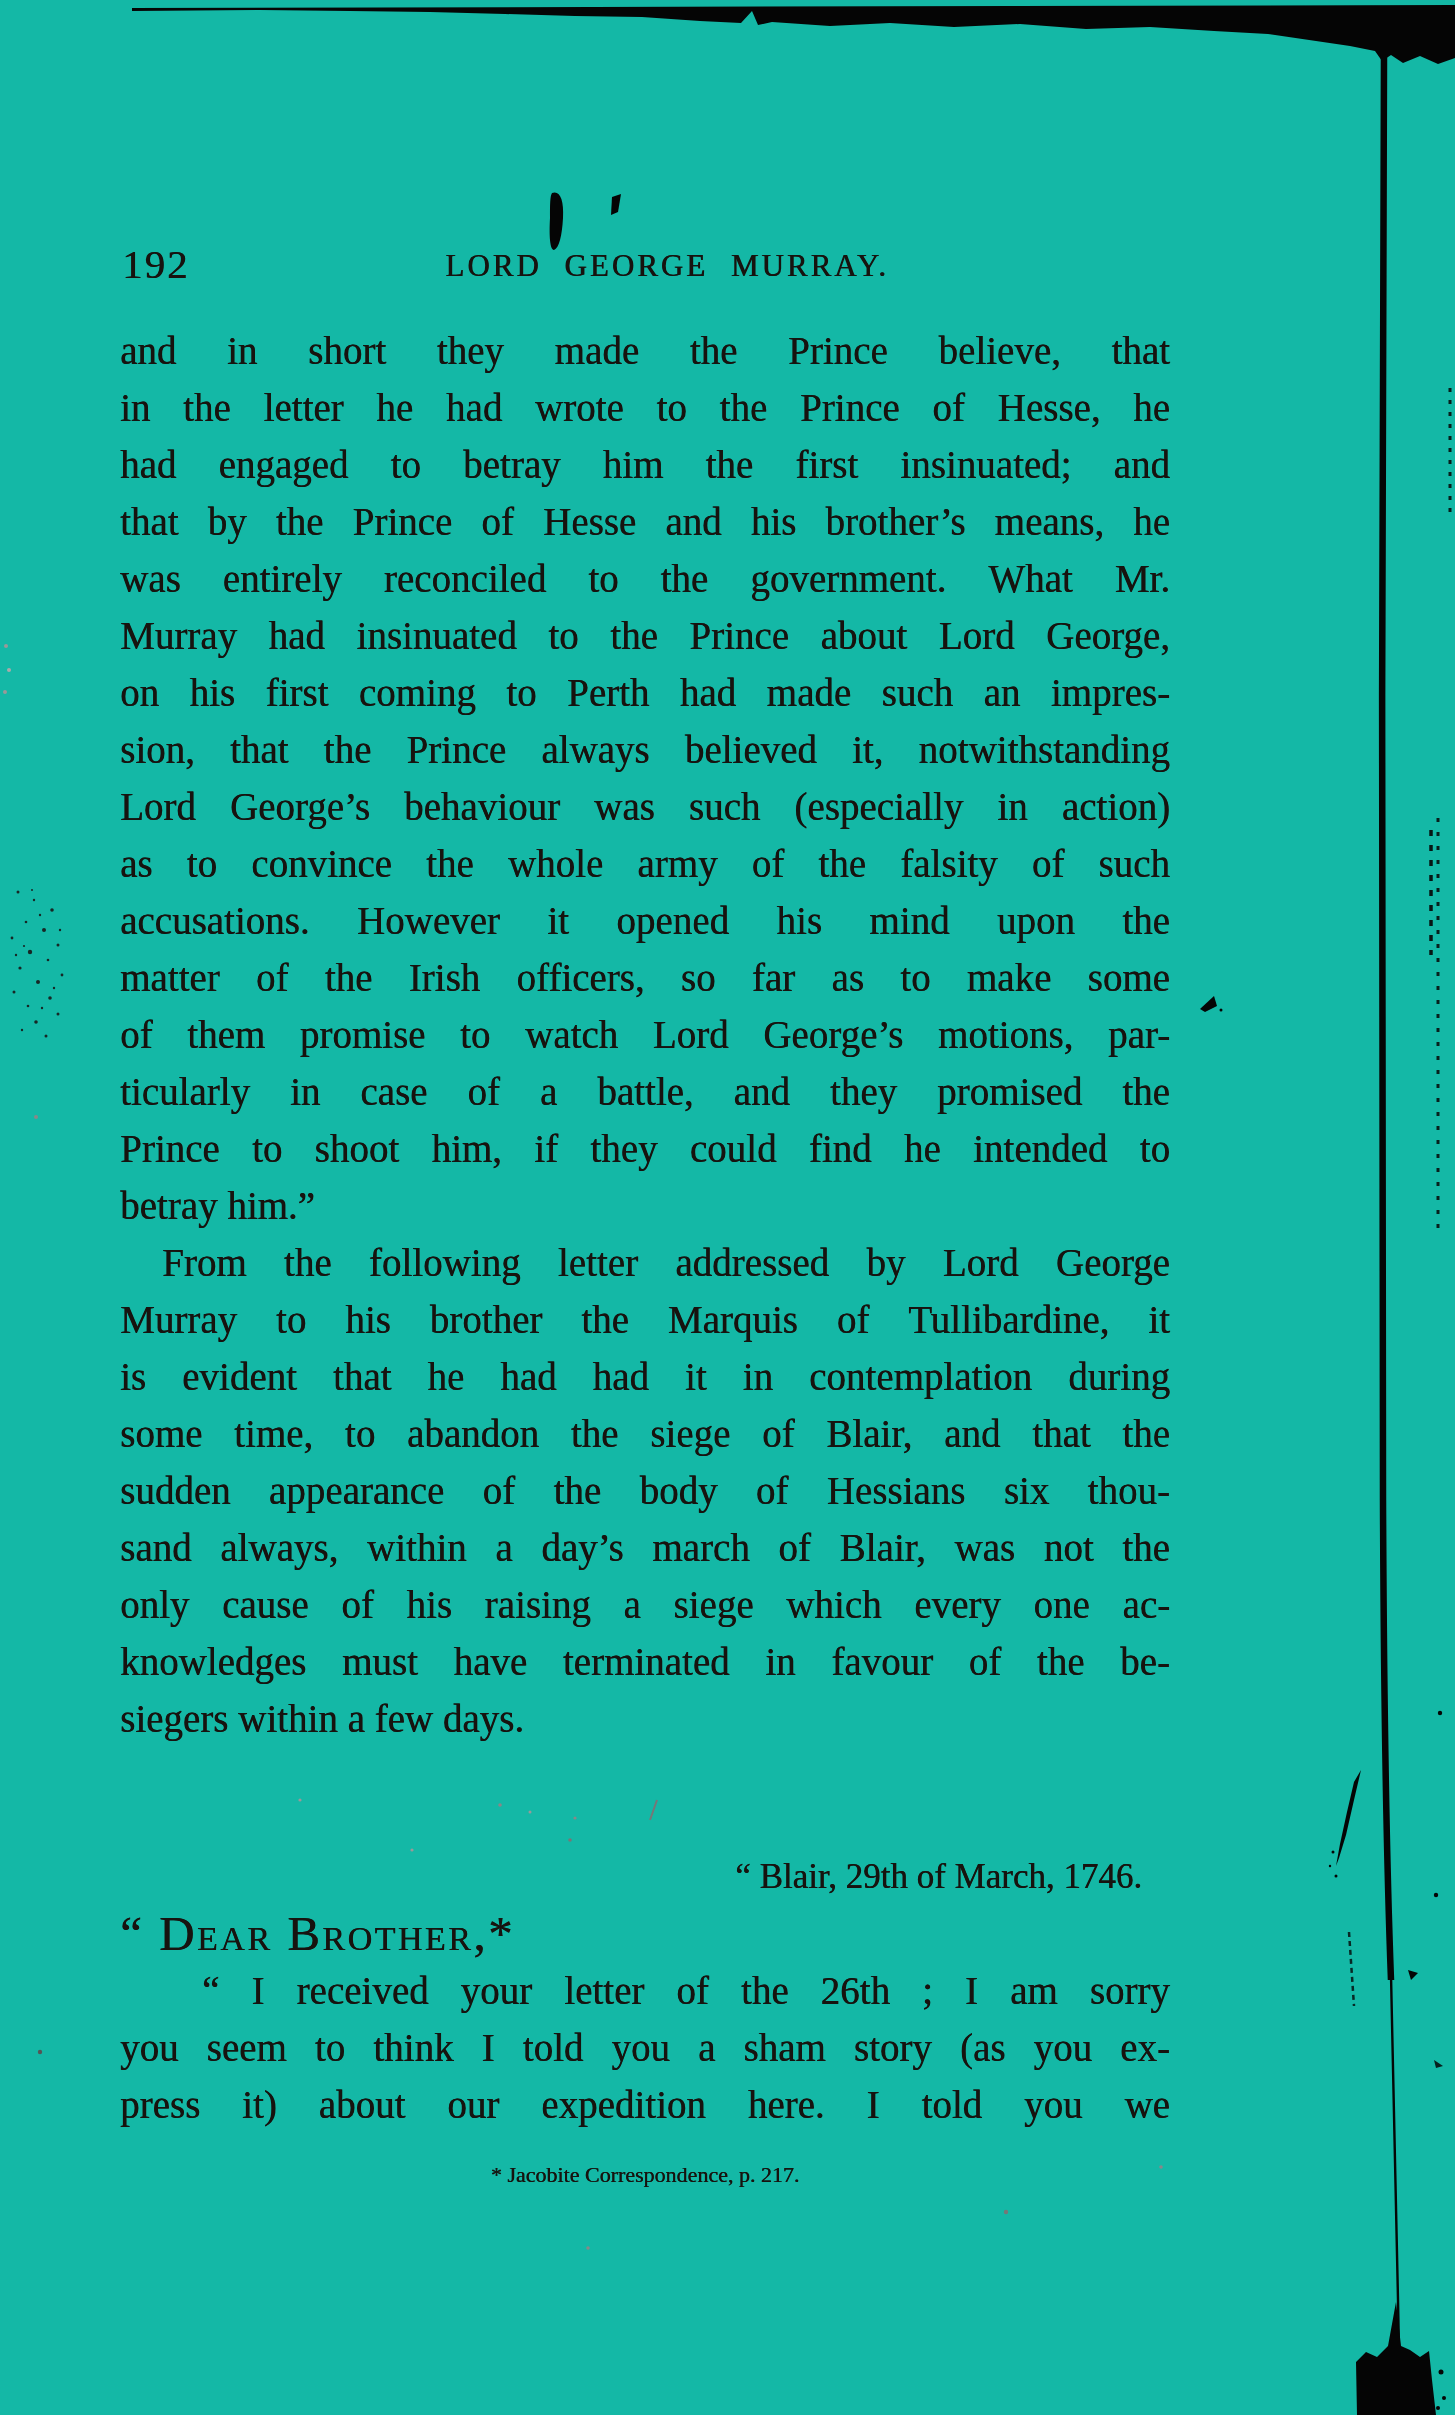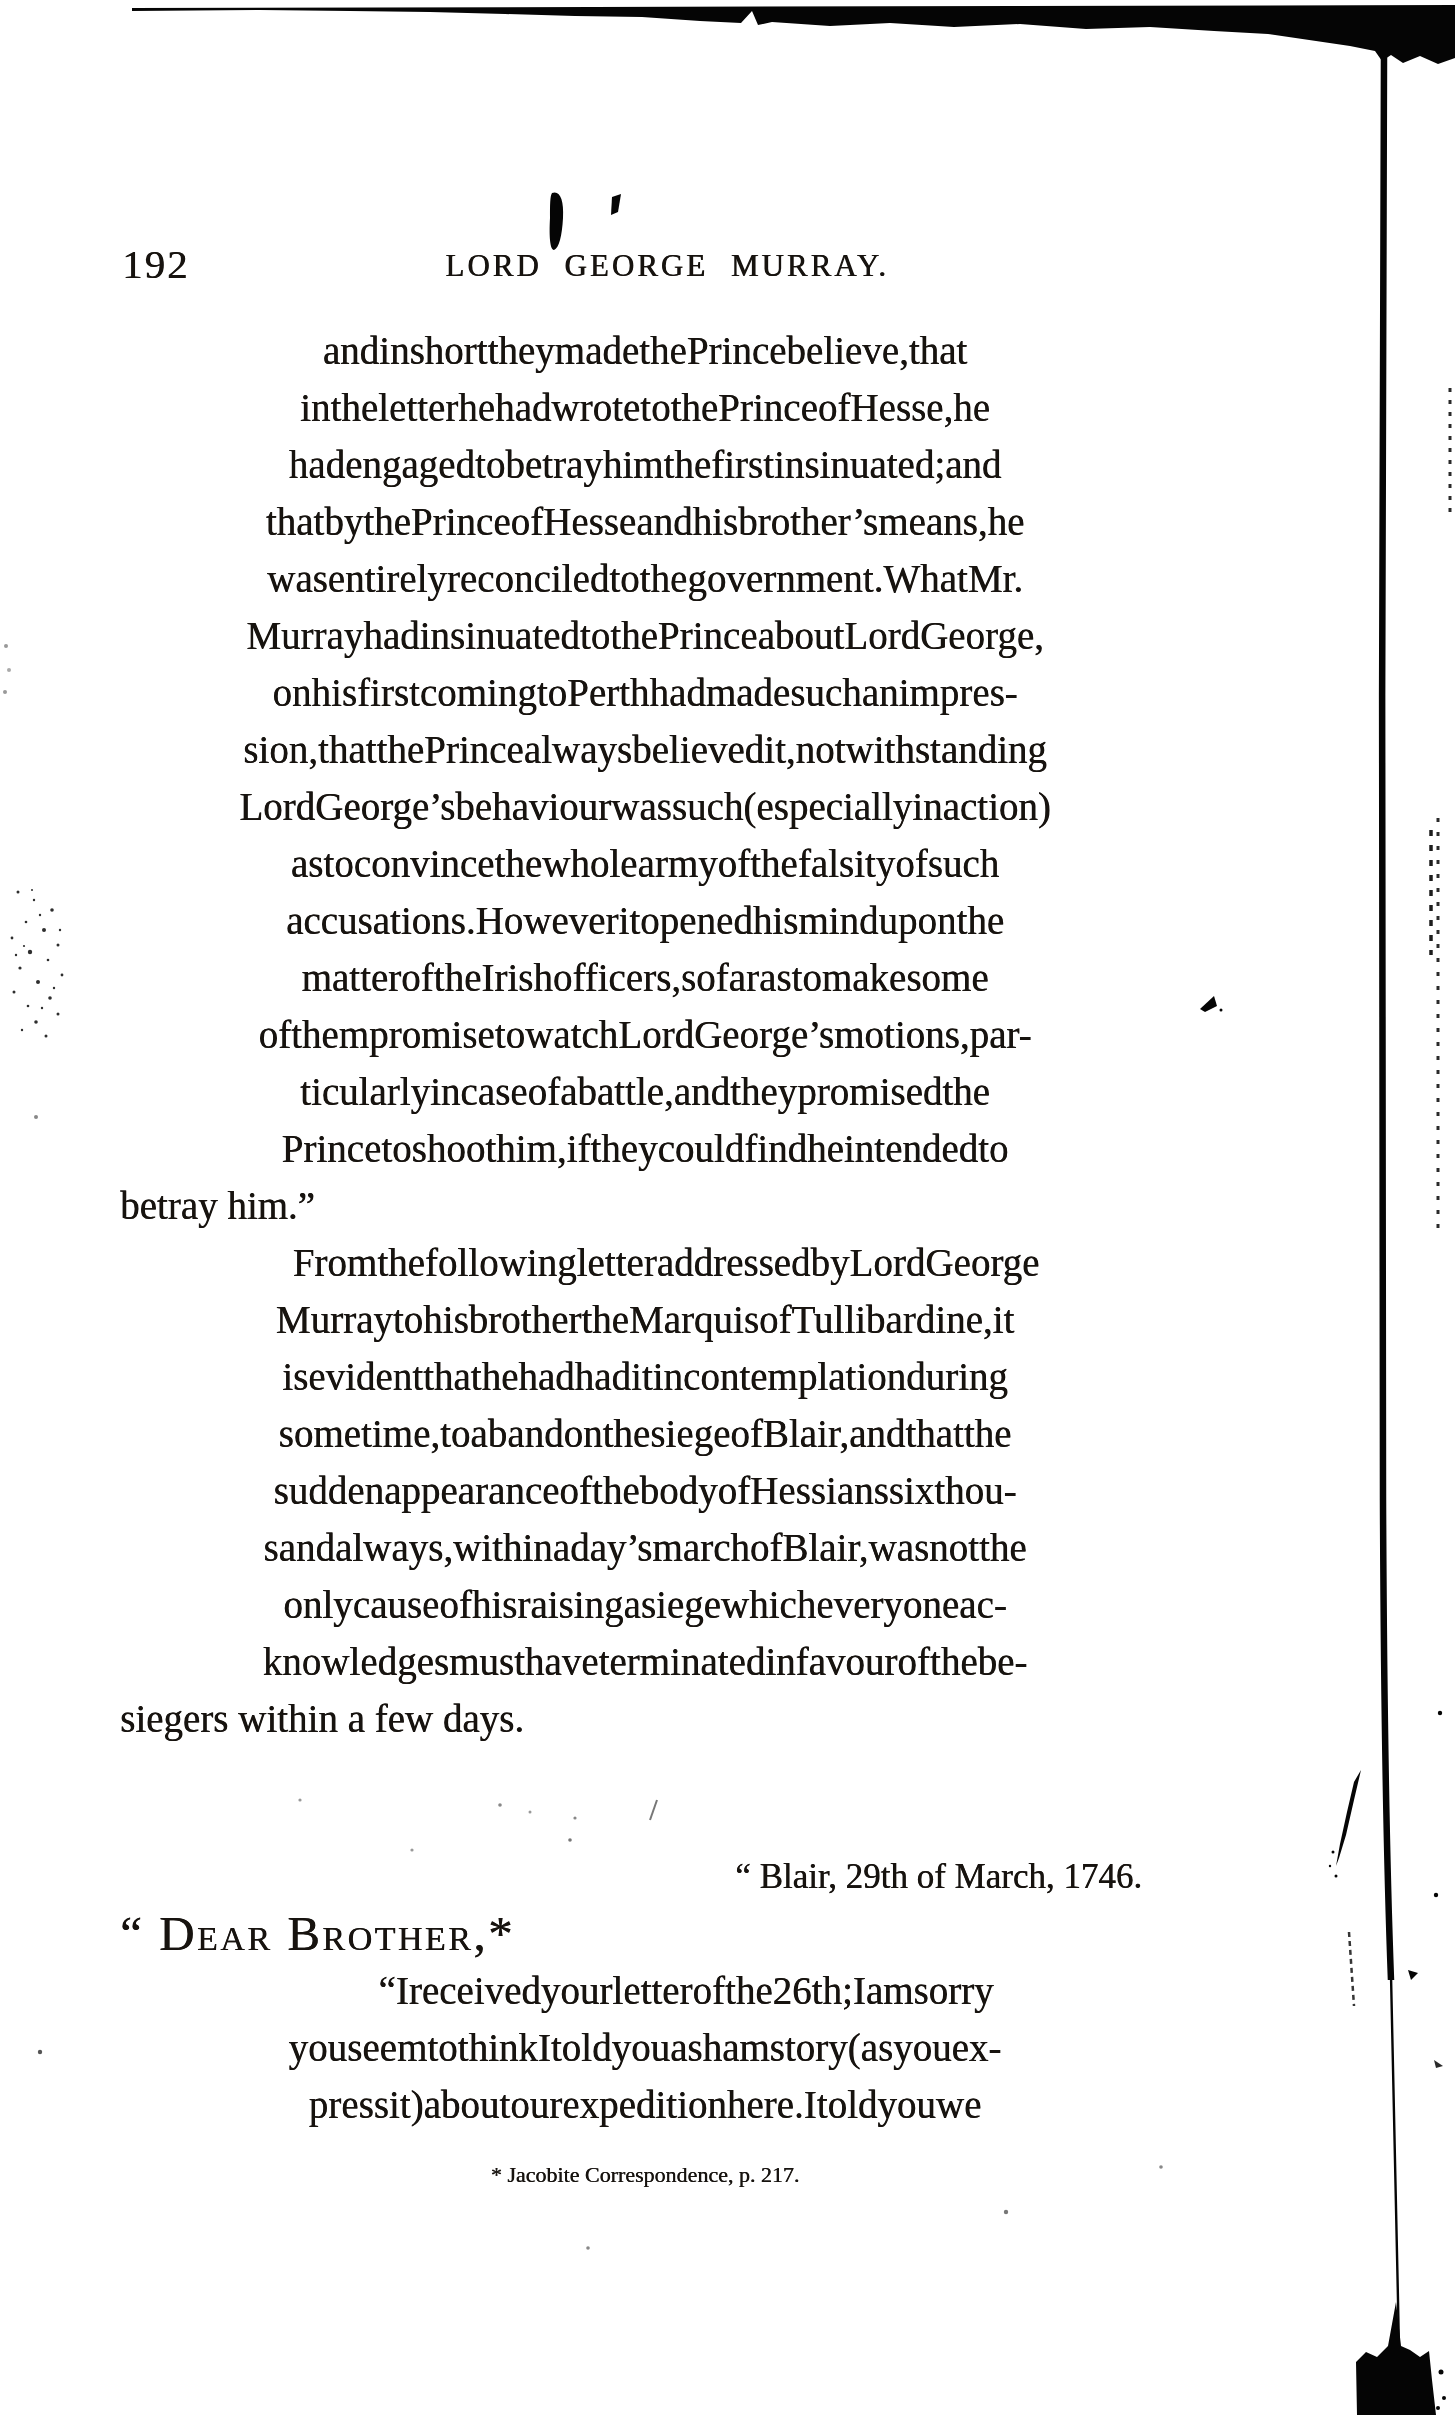--- a/index.html
+++ b/index.html
@@ -1,19 +1,19 @@
 <!DOCTYPE html>
 <html><head>
 <meta charset="utf-8">
 <style>
   html,body{margin:0;padding:0;background:#e8e8e8;}
   .page{
     position:relative;
     width:1455px;height:2415px;
-    background:#ffffff;
+    background:#14b8a6;
     overflow:hidden;
     font-family:"Liberation Serif", serif;
     color:#17130f;
   }
   .artifacts{position:absolute;left:0;top:0;pointer-events:none;}
   
   .running-header{position:absolute;top:238px;left:0;width:100%;height:58px;}
   .pagenum{
     position:absolute;left:122px;top:2px;
     font-size:41px;letter-spacing:2px;
@@ -23,21 +23,21 @@
     position:absolute;left:667px;top:10px;transform:translateX(-50%);
     font-size:31px;letter-spacing:3px;word-spacing:12px;white-space:nowrap;
     text-shadow:0.6px 0 0 #17130f;
     text-align:right;
   }
   
   .body-text{position:absolute;left:120px;top:322px;width:1050px;}
   .letter{position:absolute;left:120px;top:1848px;width:1050px;}
   .line{
     height:57px;line-height:57px;
-    display:flex;justify-content:center;
+    display:flex;justify-content:space-between;
     font-size:39px;
     text-shadow:0.45px 0 0 #17130f;
     white-space:pre;
     font-family:Liberation Serif, serif;
   }
   .line.plain{display:block;}
   .dateline{text-align:right;padding-right:28px;font-size:35px;}
   .salutation{font-variant:small-caps;letter-spacing:2.5px;font-size:49px;}
   .footnote{
     position:absolute;left:120px;top:2152px;width:1050px;

